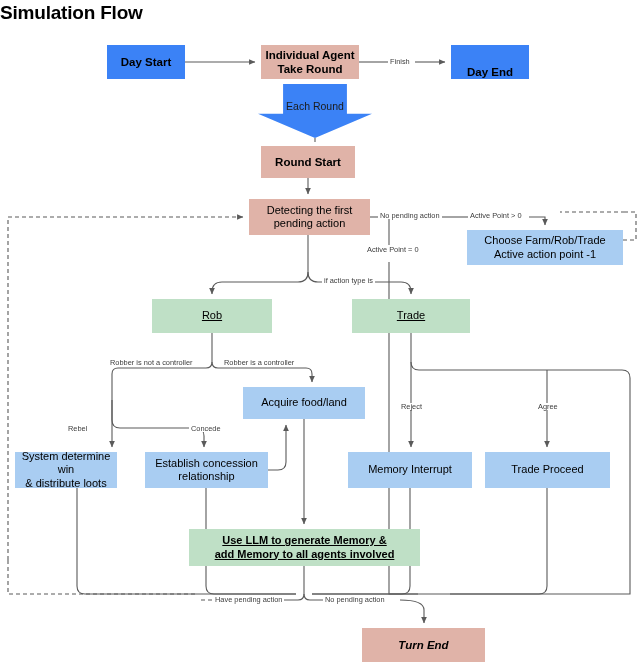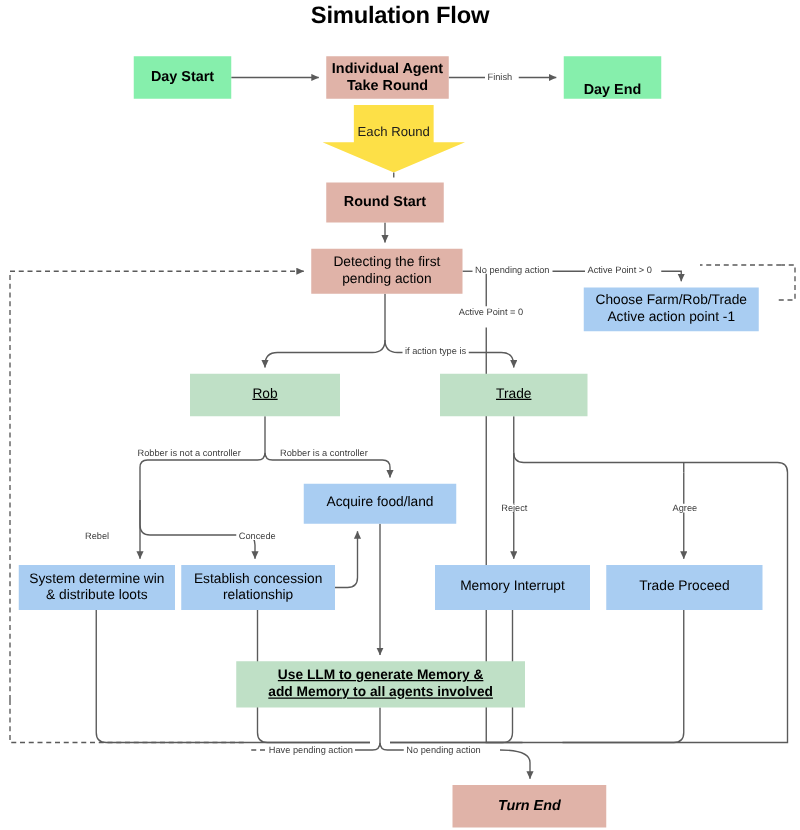--- a/index.html
+++ b/index.html
@@ -28,38 +28,38 @@
     top: 0;
     width: 640px;
     height: 664px;
     pointer-events: none;
   }
   .title {
     position: absolute;
     left: 0;
     top: 0;
     width: 640px;
-    text-align: center;
+    text-align: left;
     font-size: 19px;
     font-weight: bold;
     color: #000000;
     letter-spacing: -0.2px;
   }
   .node {
     position: absolute;
     box-sizing: border-box;
     display: flex;
     align-items: center;
     justify-content: center;
     text-align: center;
     line-height: 1.22;
     color: #000000;
     white-space: pre-line;
   }
-  .node-tan   { background: #86efac; font-weight: bold; font-size: 11.5px; }
+  .node-tan   { background: #3b82f6; font-weight: bold; font-size: 11.5px; }
   .node-pink  { background: #e0b3a8; }
   .node-pink-b{ background: #e0b3a8; font-weight: bold; font-size: 11.5px; }
   .node-green { background: #bfe0c6; text-decoration: underline; }
   .node-blue  { background: #a9cdf2; }
   .node-plain { font-weight: normal; font-size: 11px; }
 
   .edge-label {
     position: absolute;
     font-size: 7.4px;
     color: #3c3c3c;
@@ -168,52 +168,52 @@
 
   <div class="node node-pink-b" style="left:261px; top:45px; width:98px; height:34px;">
     <span>Individual Agent
 Take Round</span>
   </div>
 
   <div class="node node-tan" style="left:451px; top:45px; width:78px; height:34px;align-items:flex-end;">
     <span>Day End</span>
   </div>
 
-  <div class="arrow-shape" style="left:258px; top:84px; width:114px; height:54px; background:#fde047;
+  <div class="arrow-shape" style="left:258px; top:84px; width:114px; height:54px; background:#3b82f6;
               clip-path: polygon(22% 0%, 78% 0%, 78% 55%, 100% 55%, 50% 100%, 0% 55%, 22% 55%);">
     <span class="arrow-label">Each Round</span>
   </div>
 
   <div class="node node-pink-b" style="left:261px; top:146px; width:94px; height:32px;">
     <span>Round Start</span>
   </div>
 
   <div class="node node-pink node-plain" style="left:249px; top:199px; width:121px; height:36px;">
     <span>Detecting the first
 pending action</span>
   </div>
 
-  <div class="node node-blue node-plain" style="left:467px; top:230px; width:140px; height:35px;">
+  <div class="node node-blue node-plain" style="left:467px; top:230px; width:156px; height:35px;">
     <span>Choose Farm/Rob/Trade
 Active action point -1</span>
   </div>
 
   <div class="node node-green node-plain" style="left:152px; top:299px; width:120px; height:34px;">
     <span>Rob</span>
   </div>
 
   <div class="node node-green node-plain" style="left:352px; top:299px; width:118px; height:34px;">
     <span>Trade</span>
   </div>
 
   <div class="node node-blue node-plain" style="left:243px; top:387px; width:122px; height:32px;">
     <span>Acquire food/land</span>
   </div>
 
-  <div class="node node-blue node-plain" style="left:15px; top:452px; width:125px; height:36px;">
+  <div class="node node-blue node-plain" style="left:15px; top:452px; width:102px; height:36px;">
     <span>System determine win
 &amp; distribute loots</span>
   </div>
 
   <div class="node node-blue node-plain" style="left:145px; top:452px; width:123px; height:36px;">
     <span>Establish concession
 relationship</span>
   </div>
 
   <div class="node node-blue node-plain" style="left:348px; top:452px; width:124px; height:36px;">

